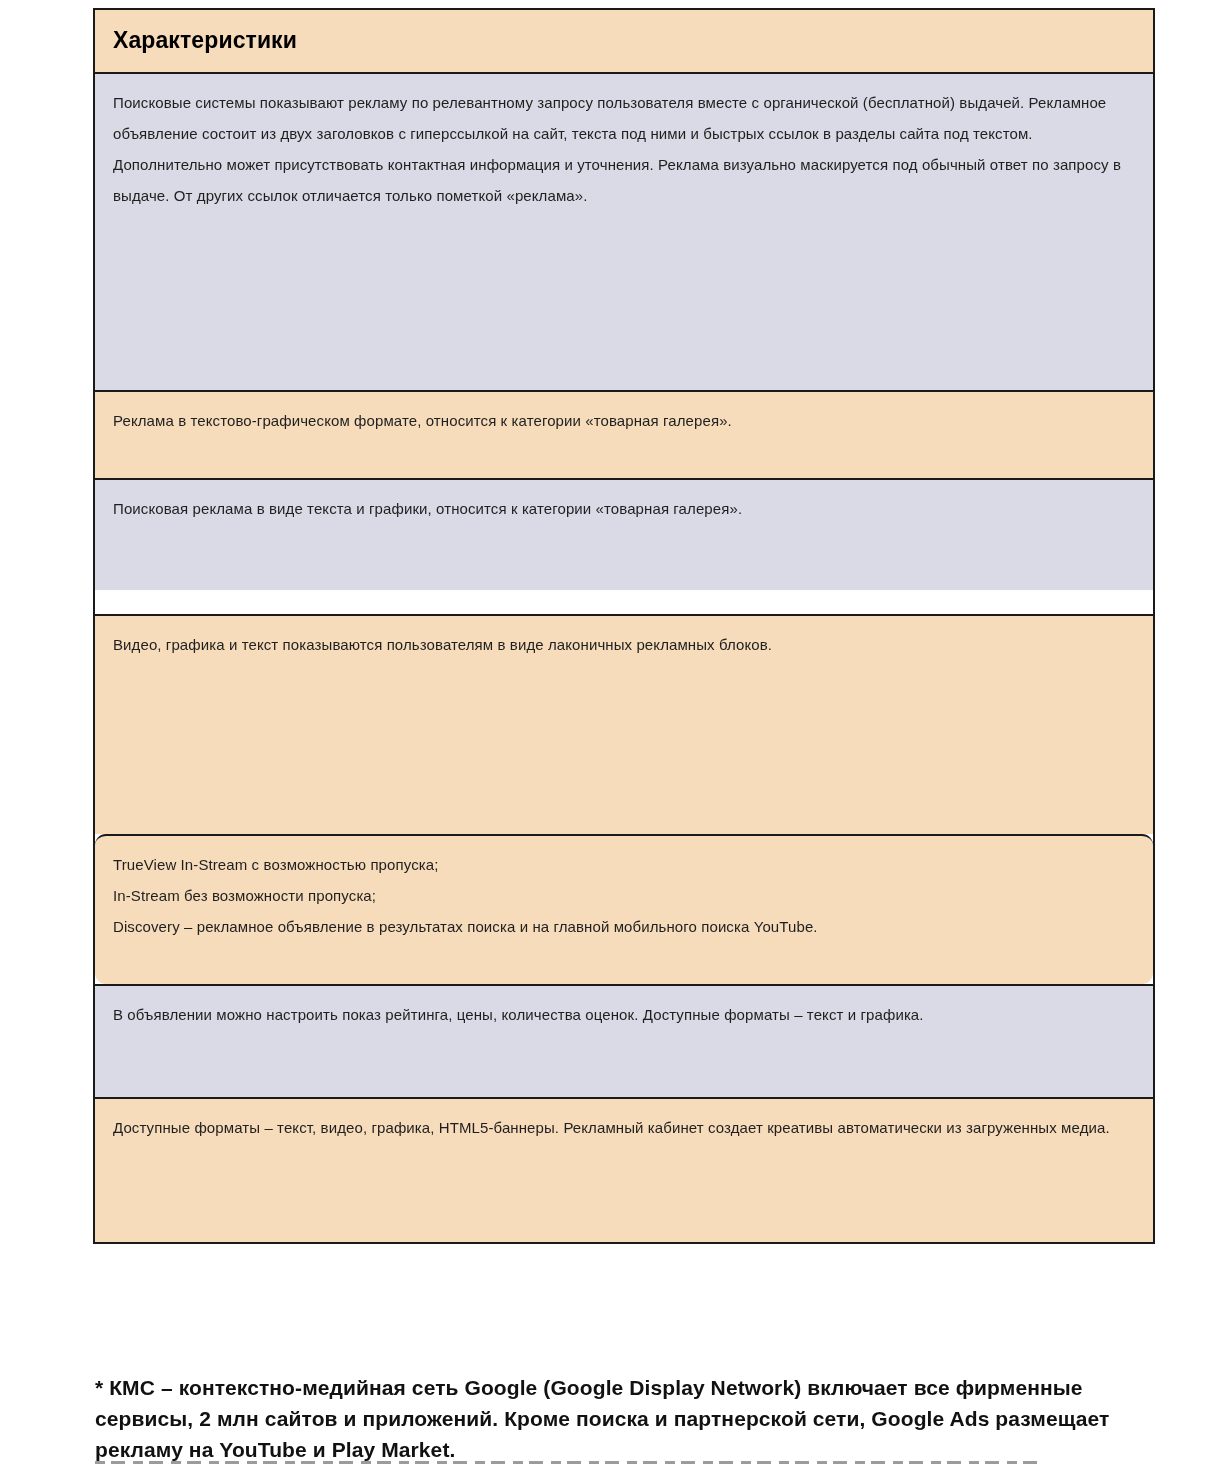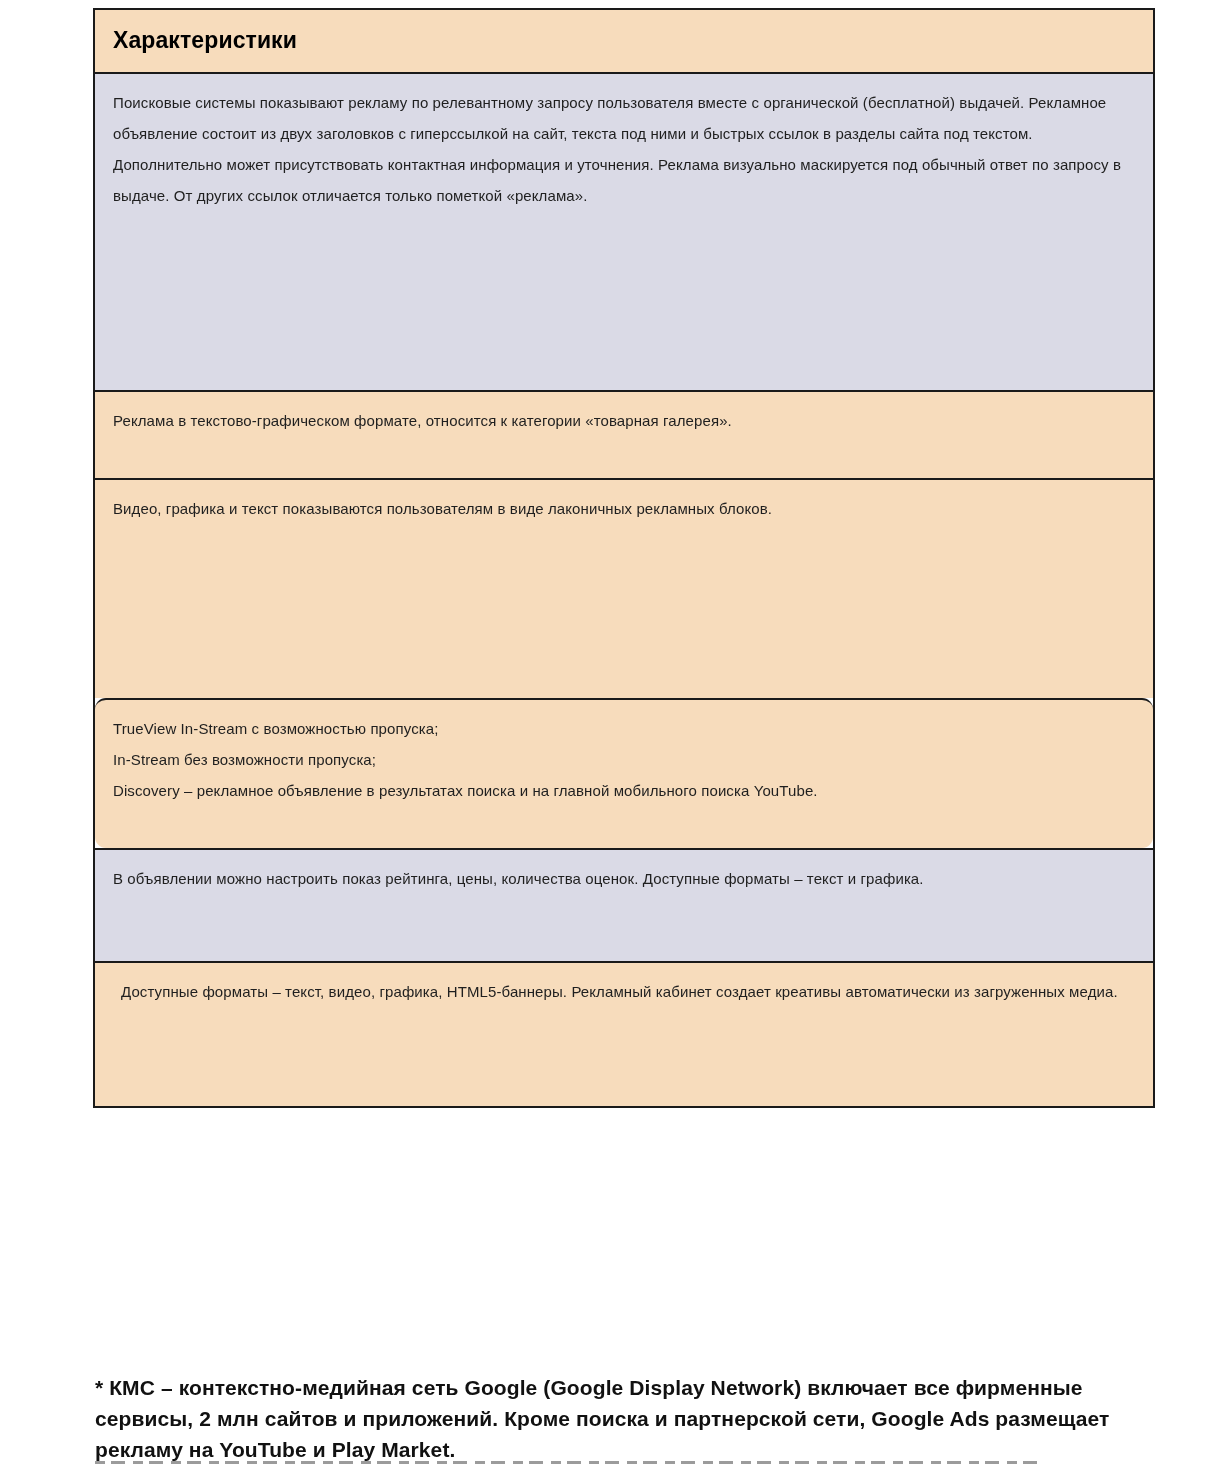--- a/index.html
+++ b/index.html
@@ -44,25 +44,25 @@
   .header-row .cell {
     font-weight: bold;
     color: #000;
     font-size: 23px;
     padding-top: 15px;
   }
   .r-header { min-height: 62px; }
   .r0 { min-height: 318px; }
   .r1 { min-height: 88px;  }
   .r2 { min-height: 112px; }
-  .r3 { min-height: 220px; }
+  .r3 { min-height: 220px; margin-top: 24px; }
   .r4 { min-height: 123px; }
   .r5 { min-height: 150px; border-radius: 11px; }
   .r6 { min-height: 113px; }
-  .r7 { min-height: 145px; padding-left: 8px; }
+  .r7 { min-height: 145px; }
   .footnote {
     position: absolute;
     left: 95px;
     top: 1372px;
     width: 1045px;
     font-size: 21px;
     line-height: 31px;
     font-weight: bold;
     color: #111;
     letter-spacing: 0.1px;
@@ -86,20 +86,23 @@
 <div class="char-table">
   <div class="row peach header-row r-header">
     <div class="cell">Характеристики</div>
   </div>
   <div class="row lavender r0">
     <div class="cell">Поисковые системы показывают рекламу по релевантному запросу пользователя вместе с органической (бесплатной) выдачей. Рекламное объявление состоит из двух заголовков с гиперссылкой на сайт, текста под ними и быстрых ссылок в разделы сайта под текстом. Дополнительно может присутствовать контактная информация и уточнения. Реклама визуально маскируется под обычный ответ по запросу в выдаче. От других ссылок отличается только пометкой «реклама».</div>
   </div>
   <div class="row peach r1">
     <div class="cell">Реклама в текстово-графическом формате, относится к категории «товарная галерея».</div>
   </div>
+  <div class="row lavender r2">
+    <div class="cell">Поисковая реклама в виде текста и графики, относится к категории «товарная галерея».</div>
+  </div>
   <div class="row peach r3">
     <div class="cell">Видео, графика и текст показываются пользователям в виде лаконичных рекламных блоков.</div>
   </div>
   <div class="row peach r5">
     <div class="cell">TrueView In-Stream с возможностью пропуска;
 In-Stream без возможности пропуска;
 Discovery – рекламное объявление в результатах поиска и на главной мобильного поиска YouTube.</div>
   </div>
   <div class="row lavender r6">
     <div class="cell">В объявлении можно настроить показ рейтинга, цены, количества оценок. Доступные форматы – текст и графика.</div>

